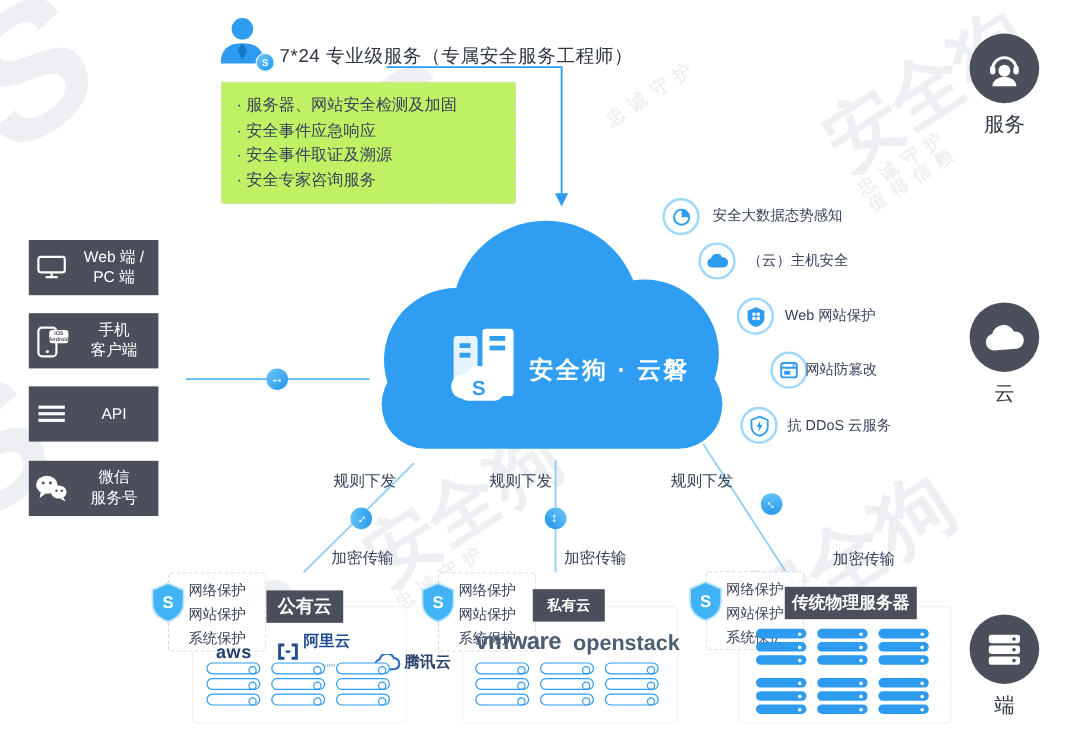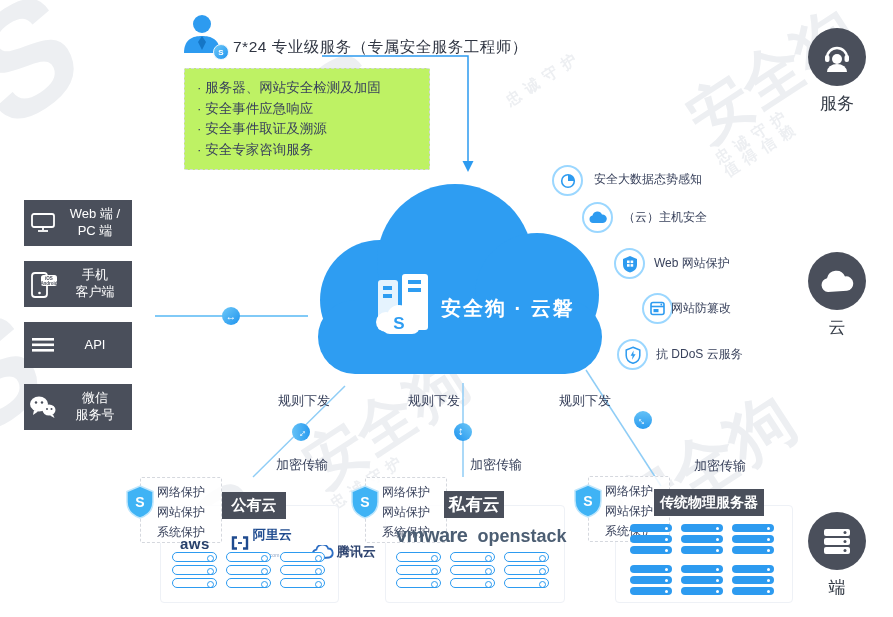--- a/index.html
+++ b/index.html
@@ -296,21 +296,21 @@
   <svg class="shield" style="left:572px;top:483px;" width="32" height="36">
     <path d="M16,2 L29,7.5 V18 C29,27.5 22.5,31.8 16,34 C9.5,31.8 3,27.5 3,18 V7.5 Z" fill="#3FB3F5" stroke="#bfe6fc" stroke-width="1.5"></path>
     <text x="16" y="23" font-size="14" font-weight="bold" fill="#fff" text-anchor="middle">S</text>
   </svg>
 
   <div class="card" style="left:160px;top:505px;width:177px;height:96px;"></div>
   <div class="card" style="left:385px;top:505px;width:178px;height:96px;"></div>
   <div class="card" style="left:615px;top:505px;width:176px;height:96px;"></div>
 
   <div class="glabel" style="left:222px;top:492px;width:64px;height:27px;font-size:15px;">公有云</div>
-  <div class="glabel" style="left:444px;top:491px;width:60px;height:27px;font-size:17px;">私有云</div>
+  <div class="glabel" style="left:444px;top:491px;width:60px;height:27px;font-size:12px;">私有云</div>
   <div class="glabel" style="left:654px;top:489px;width:110px;height:27px;font-size:14px;">传统物理服务器</div>
 
   <div class="logos" style="left:180px;top:525px;gap:20px;">
     <div style="text-align:center;">
       <span class="aws-text">aws</span>
       <svg width="28" height="8" style="display:block;">
           <path d="M2,1.5 C9,7.5 20,7.5 26,2.5" fill="none" stroke="#27406b" stroke-width="1.6"></path>
           <path d="M26,2.5 l-3,-1.5 m3,1.5 l-1,3" stroke="#27406b" stroke-width="1.2" fill="none"></path>
         </svg>
     </div>

